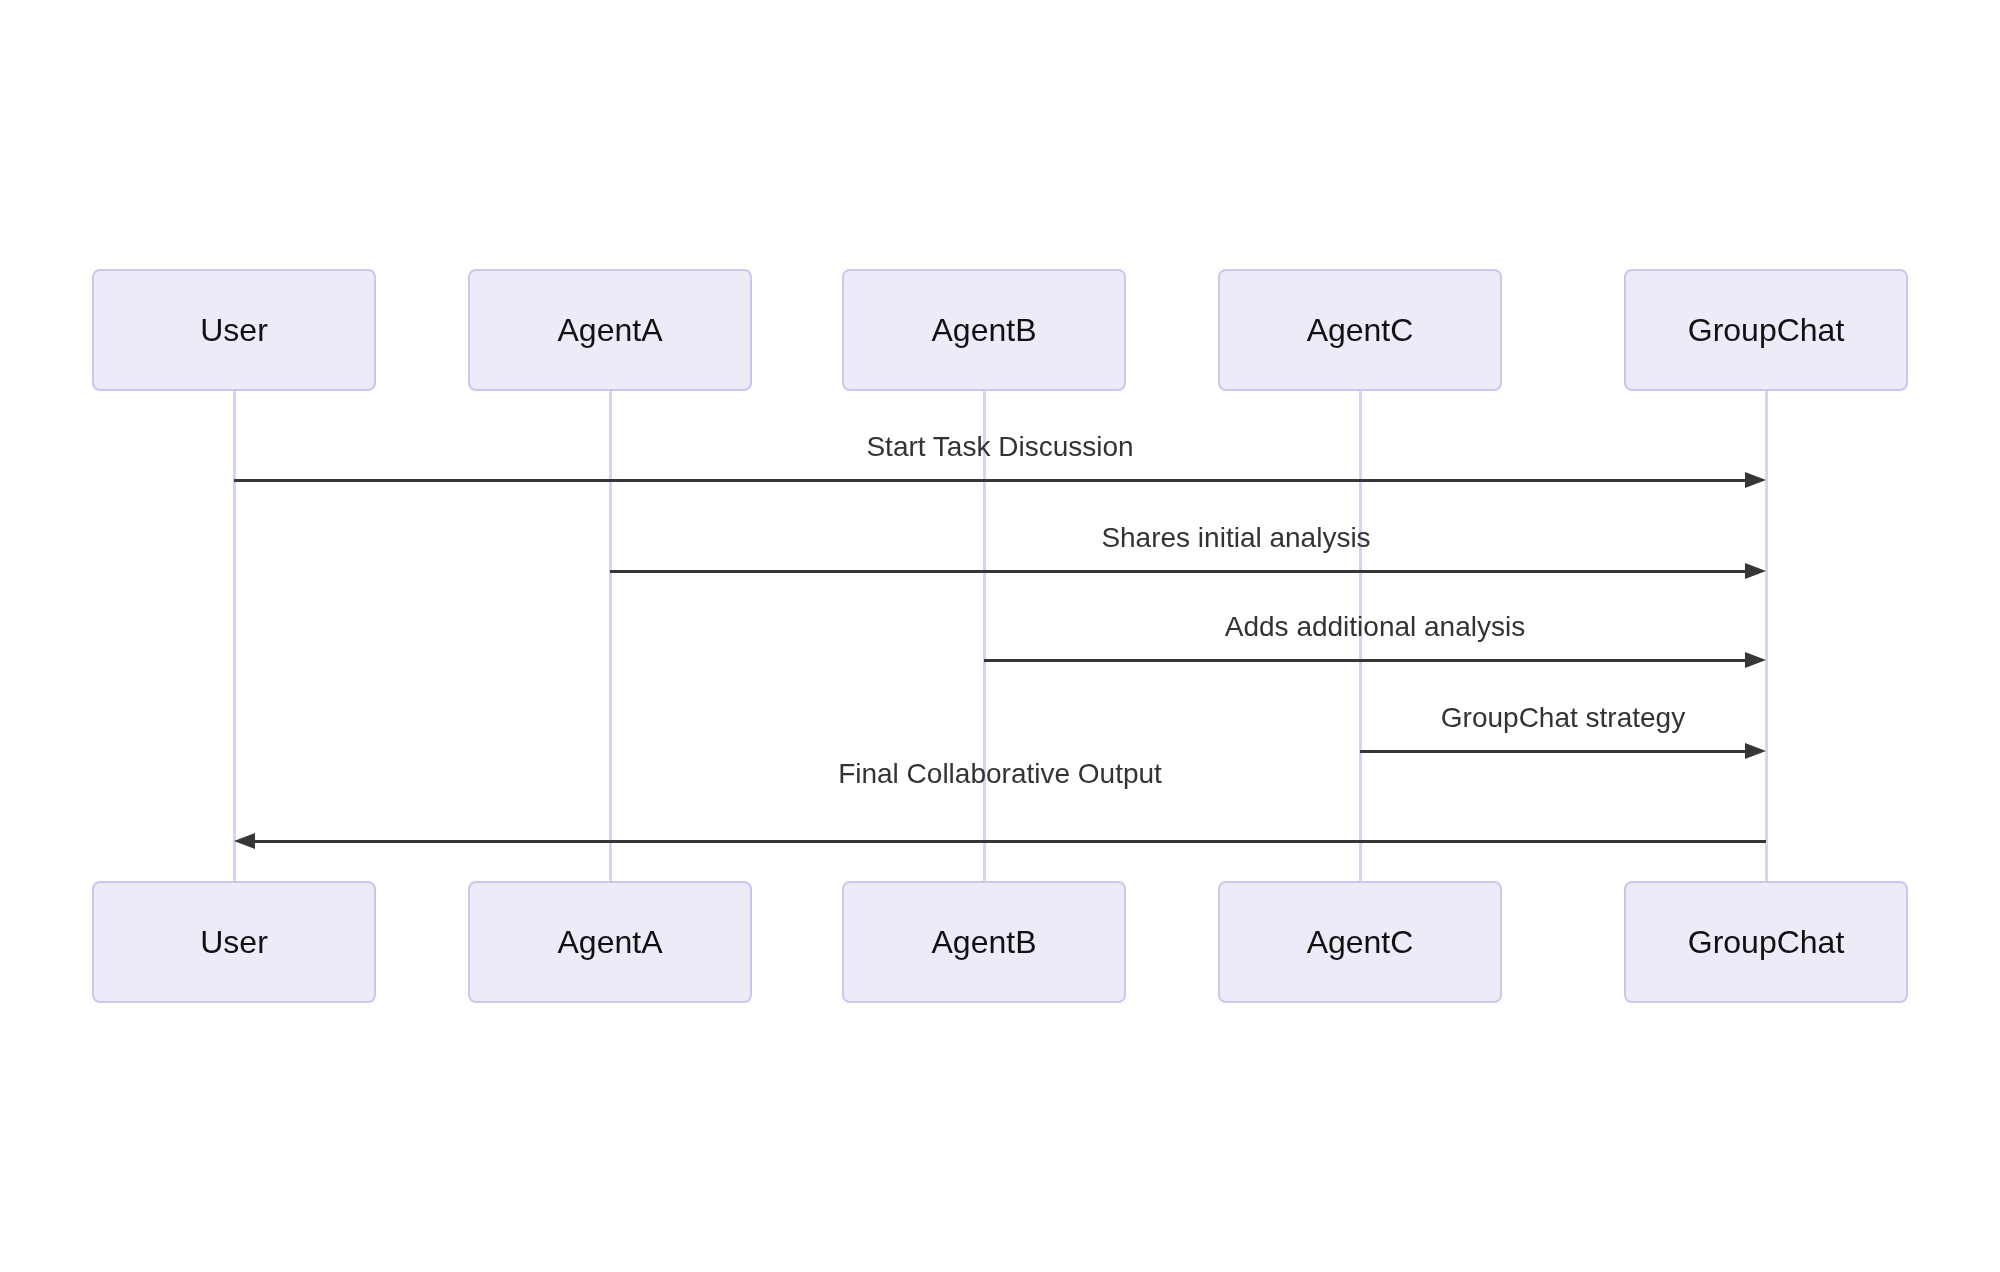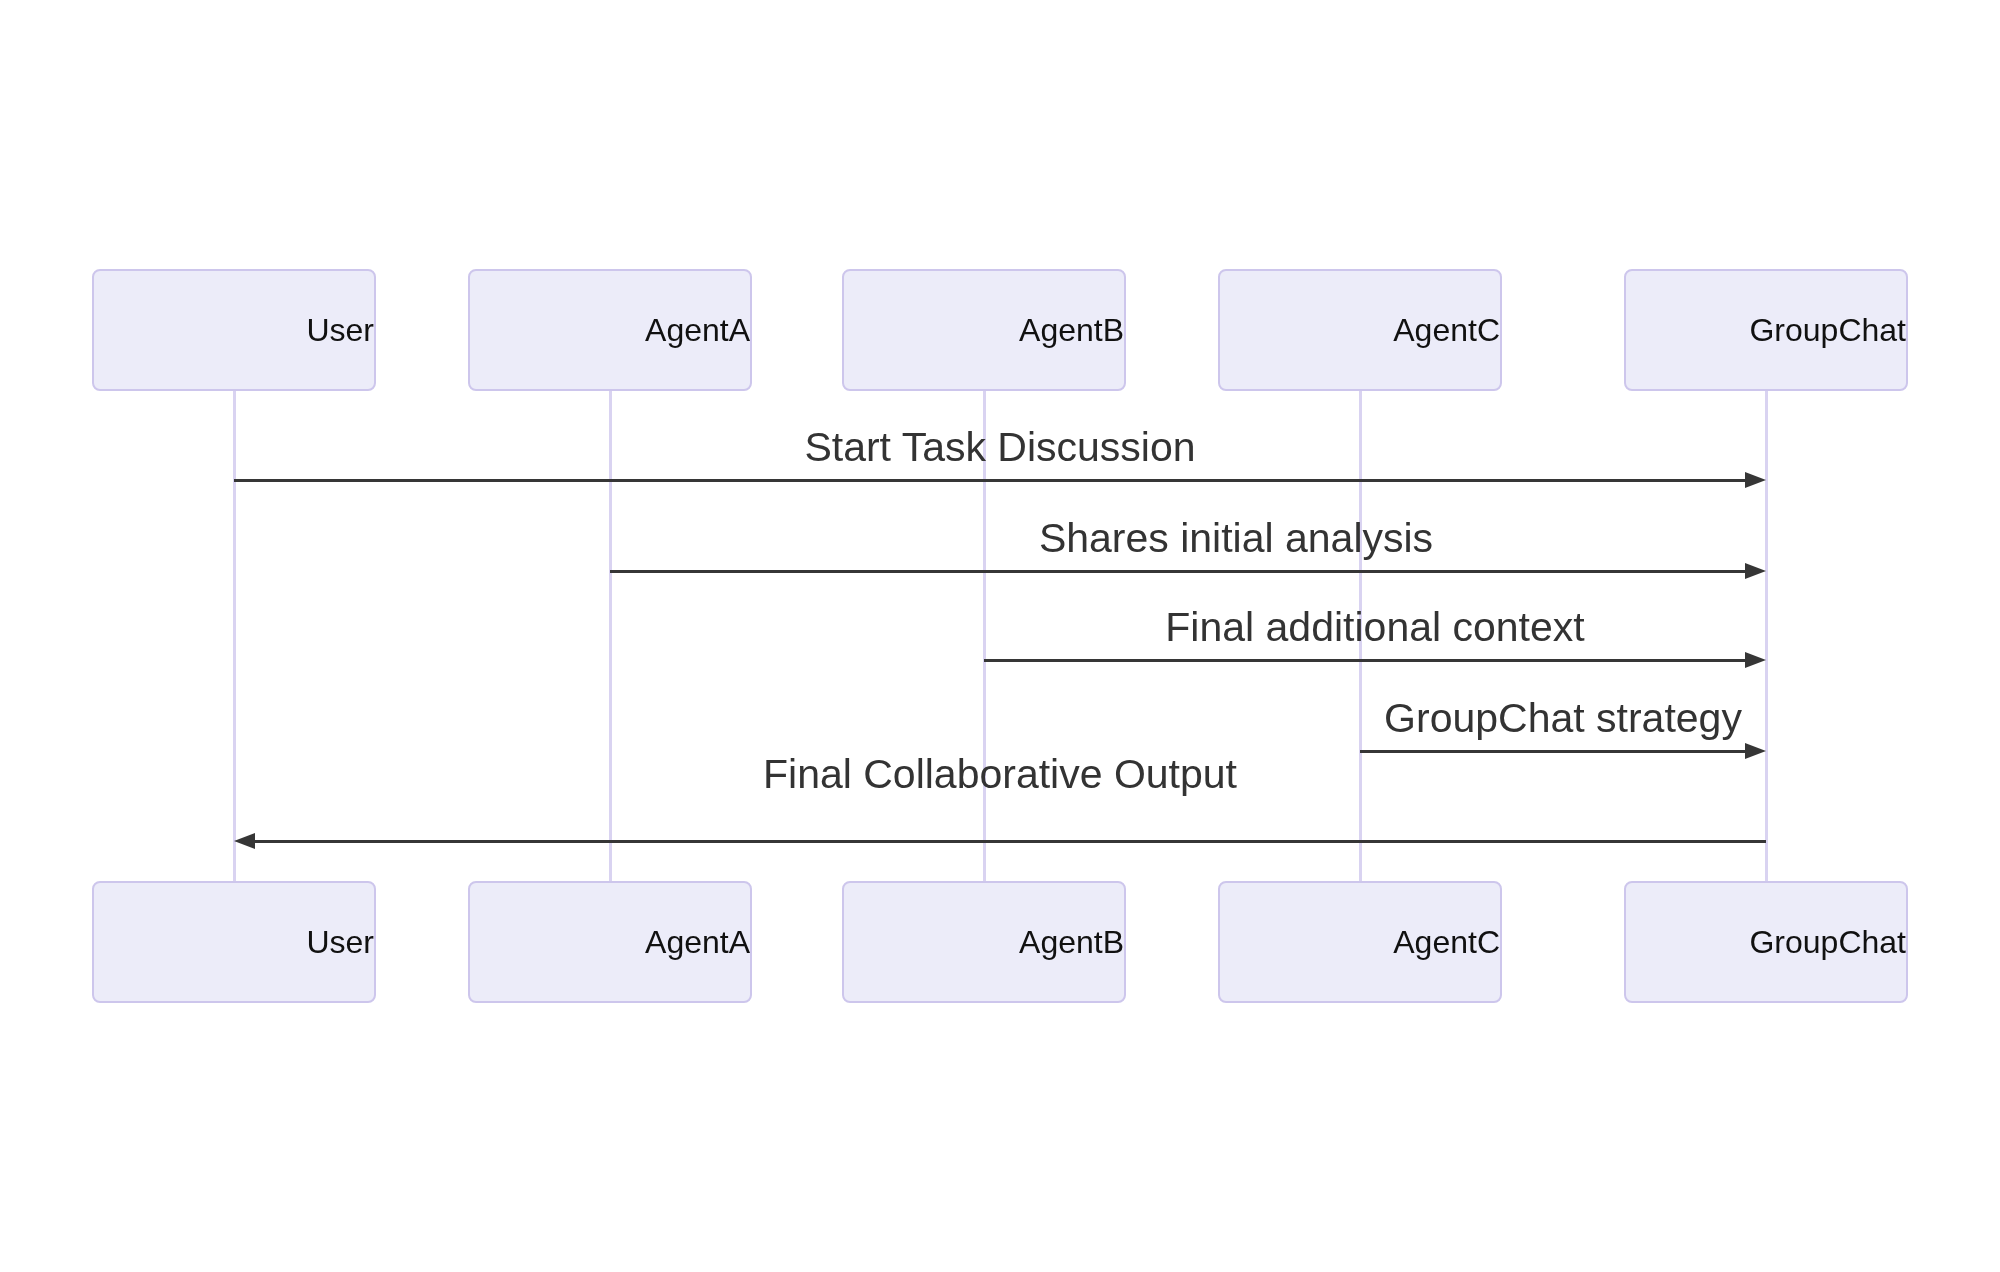--- a/index.html
+++ b/index.html
@@ -27,21 +27,21 @@
   .actor-box {
     position: absolute;
     width: 284px;
     height: 122px;
     box-sizing: border-box;
     background: var(--actor-fill);
     border: 2px solid var(--actor-border);
     border-radius: 8px;
     display: flex;
     align-items: center;
-    justify-content: flex-end;
+    justify-content: center;
   }
   .actor-label {
     font-size: 32px;
     color: var(--actor-text);
     white-space: nowrap;
   }
   .lifeline {
     position: absolute;
     width: 3px;
     background: var(--lifeline);
@@ -56,21 +56,21 @@
     width: 0;
     height: 0;
     border-top: 8px solid transparent;
     border-bottom: 8px solid transparent;
   }
   .arrow-head.right { border-left: 21px solid var(--arrow); }
   .arrow-head.left  { border-right: 21px solid var(--arrow); }
   .msg-label {
     position: absolute;
     transform: translate(-50%, -50%);
-    font-size: 41px;
+    font-size: 28px;
     color: var(--message-text);
     white-space: nowrap;
   }
 </style>
 </head>
 <body>
 
 <div id="canvas">
     <div class="actor-box" style="left: 92px; top: 269px;">
       <span class="actor-label">User</span>
@@ -108,20 +108,20 @@
     </div>
     <div class="lifeline" style="left: 1764.5px; top: 391px; height: 490px;"></div>
     <div class="msg-line" style="left: 234px; top: 478.5px; width: 1514px;"></div>
     <div class="arrow-head right" style="left: 1745px; top: 472px;"></div>
     <div class="msg-label" style="left: 1000px; top: 447px;">Start Task Discussion</div>
     <div class="msg-line" style="left: 610px; top: 569.5px; width: 1138px;"></div>
     <div class="arrow-head right" style="left: 1745px; top: 563px;"></div>
     <div class="msg-label" style="left: 1236px; top: 538px;">Shares initial analysis</div>
     <div class="msg-line" style="left: 984px; top: 658.5px; width: 764px;"></div>
     <div class="arrow-head right" style="left: 1745px; top: 652px;"></div>
-    <div class="msg-label" style="left: 1375px; top: 627px;">Final additional context</div>
+    <div class="msg-label" style="left: 1375px; top: 627px;">Adds additional analysis</div>
     <div class="msg-line" style="left: 1360px; top: 749.5px; width: 388px;"></div>
     <div class="arrow-head right" style="left: 1745px; top: 743px;"></div>
     <div class="msg-label" style="left: 1563px; top: 718px;">GroupChat strategy</div>
     <div class="msg-line" style="left: 252px; top: 839.5px; width: 1514px;"></div>
     <div class="arrow-head left" style="left: 234px; top: 833px;"></div>
     <div class="msg-label" style="left: 1000px; top: 774px;">Final Collaborative Output</div>
   </div>
 
 </body></html>

